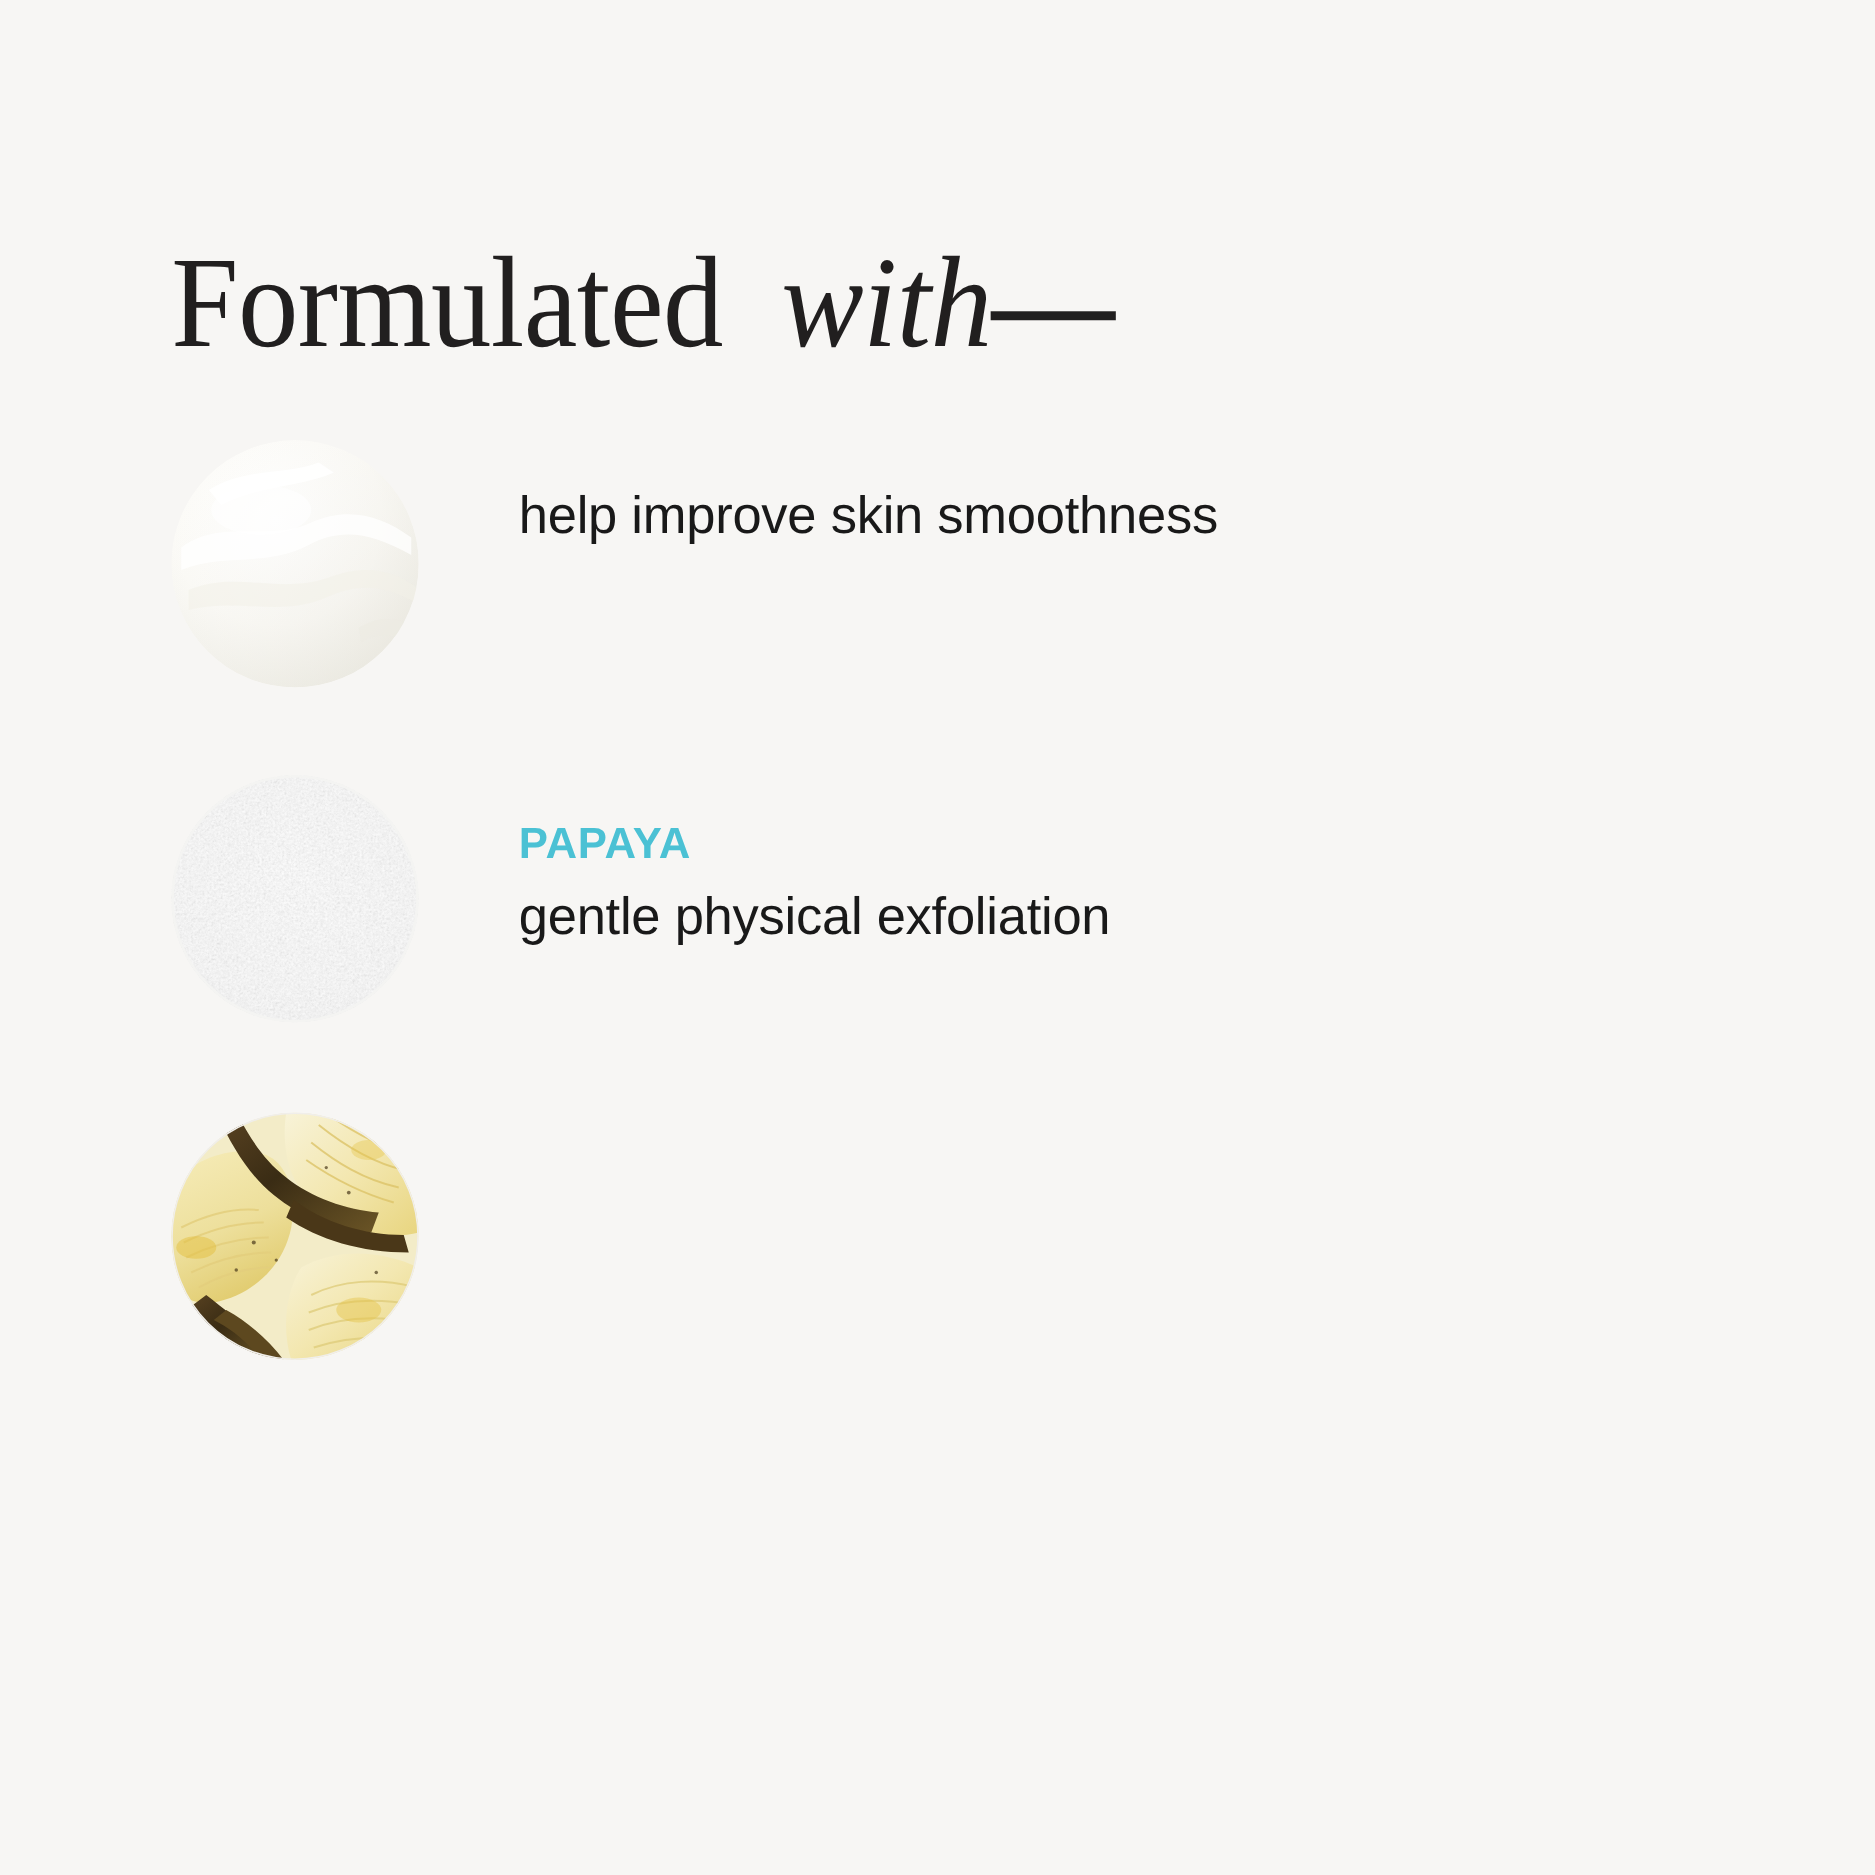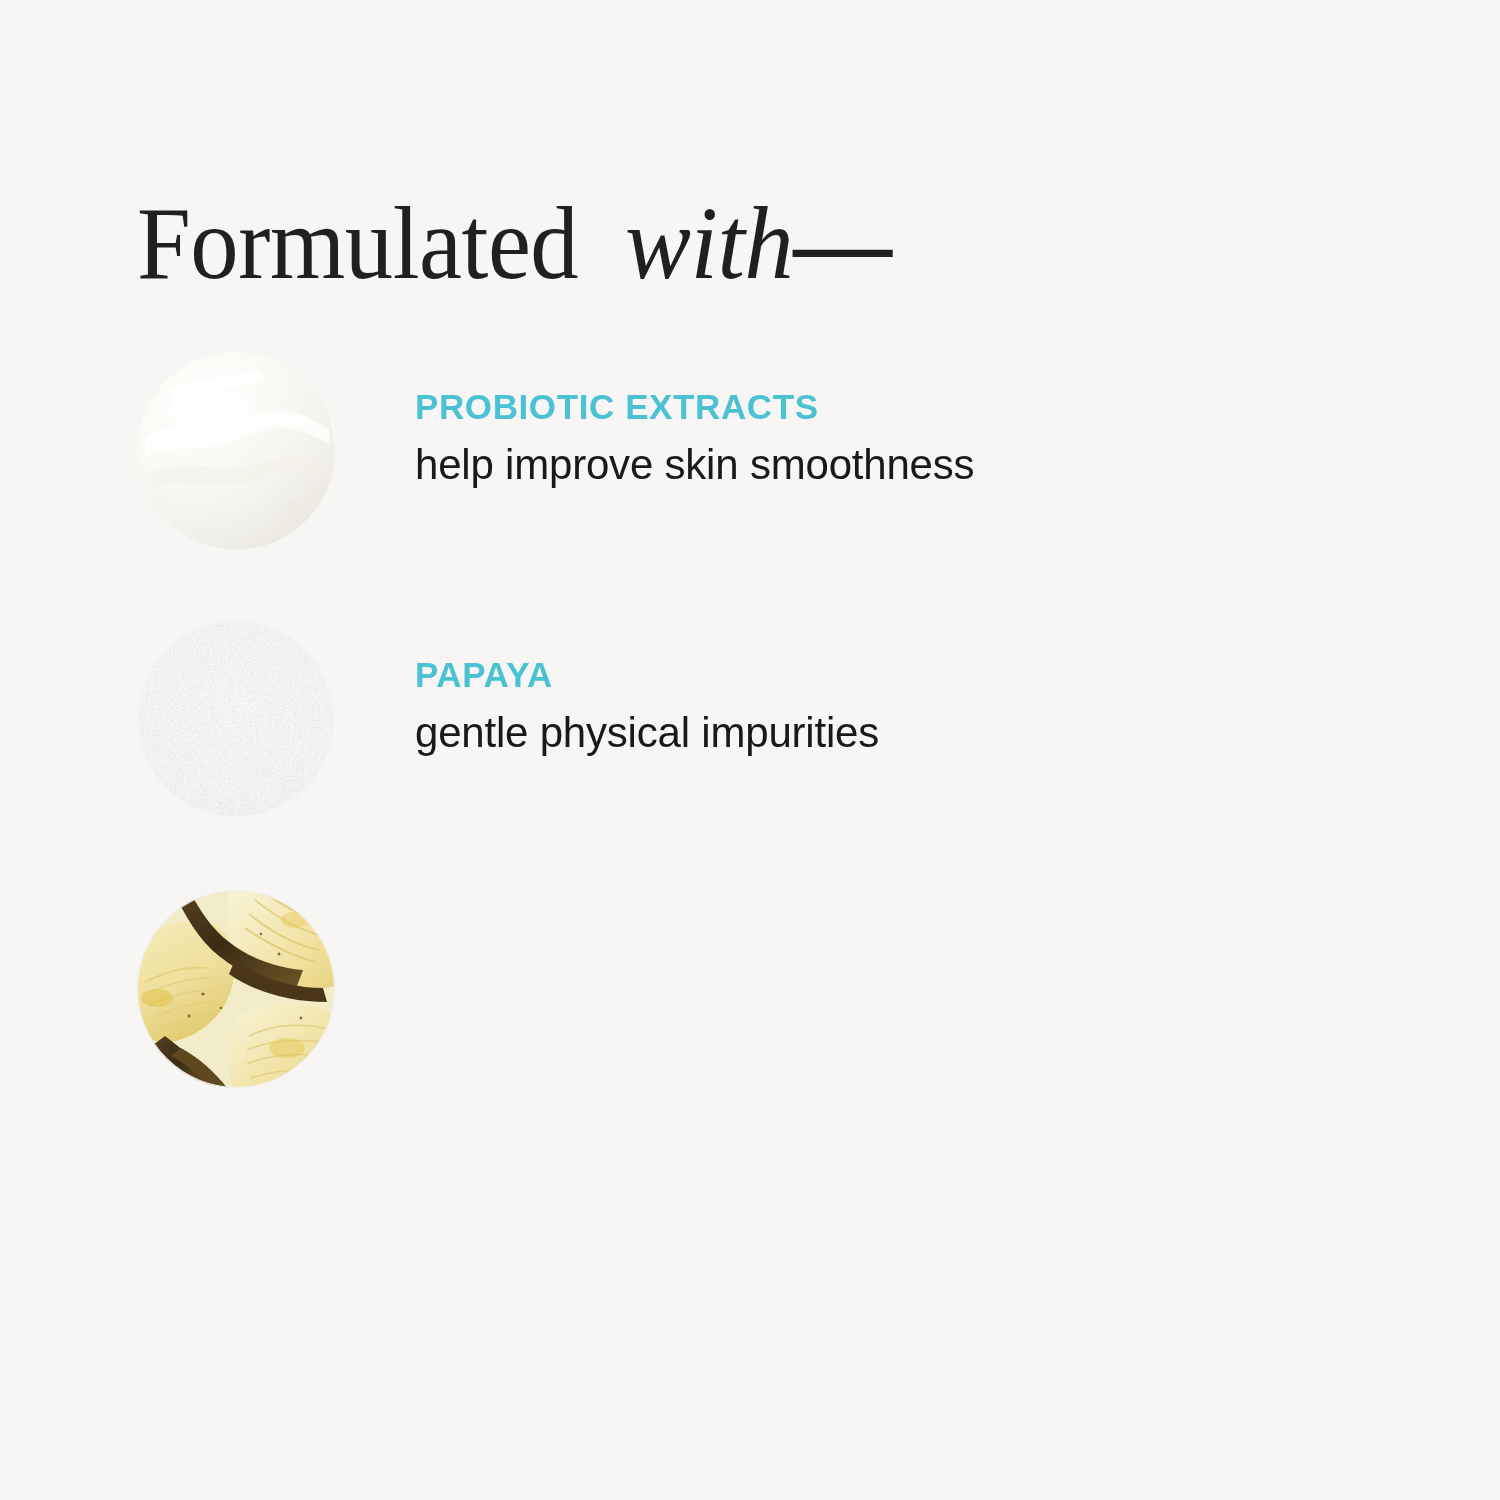--- a/index.html
+++ b/index.html
@@ -141,21 +141,20 @@
         <circle cx="99" cy="99" r="99" fill="url(#creamG)"></circle>
         <circle cx="99" cy="99" r="99" fill="url(#creamShade)"></circle>
         <path d="M8 86 C40 62 78 82 112 66 C140 53 168 60 192 78 L192 92 C160 74 136 70 110 84 C76 102 42 90 8 104 Z" fill="#ffffff" opacity="0.75"></path>
         <path d="M14 120 C52 104 86 124 126 110 C156 99 178 104 196 118 L196 130 C170 116 150 114 124 126 C88 142 52 126 14 136 Z" fill="#f2f0e8" opacity="0.55"></path>
         <path d="M30 40 C58 22 92 28 118 18 L130 26 C104 38 70 36 40 52 Z" fill="#ffffff" opacity="0.85"></path>
         <ellipse cx="72" cy="56" rx="40" ry="20" fill="#ffffff" opacity="0.6"></ellipse>
         <path d="M150 150 C168 140 182 142 196 150 L196 164 C178 154 166 154 152 162 Z" fill="#ecebe2" opacity="0.6"></path>
       </svg>
     </div>
     <div class="rowtext">
-      <p class="ing-name">PROBIOTIC EXTRACTS</p>
       <p class="ing-desc">help improve skin smoothness</p>
     </div>
   </div>
 
   <div class="row row-2">
     <div class="swatch">
       <svg viewBox="0 0 198 198" xmlns="http://www.w3.org/2000/svg" aria-hidden="true">
         <defs>
           <radialGradient id="sugarG" cx="50%" cy="45%" r="70%">
             <stop offset="0%" stop-color="#ffffff"></stop>
@@ -184,21 +183,21 @@
         <g clip-path="url(#sugarClip)">
           <rect x="0" y="0" width="198" height="198" filter="url(#grain)" opacity="0.75"></rect>
           <rect x="0" y="0" width="198" height="198" filter="url(#grain2)" opacity="0.35"></rect>
           <rect x="0" y="0" width="198" height="198" fill="#ffffff" opacity="0.36"></rect>
         </g>
         <circle cx="99" cy="99" r="98" fill="none" stroke="#f4f4f2" stroke-width="2"></circle>
       </svg>
     </div>
     <div class="rowtext">
       <p class="ing-name">PAPAYA</p>
-      <p class="ing-desc">gentle physical impurities</p>
+      <p class="ing-desc">gentle physical exfoliation</p>
     </div>
   </div>
 
   <div class="row row-3">
     <div class="swatch">
       <svg viewBox="0 0 198 198" xmlns="http://www.w3.org/2000/svg" aria-hidden="true">
         <defs>
           <clipPath id="fruitClip">
               <circle cx="99" cy="99" r="99"></circle>
             </clipPath>

